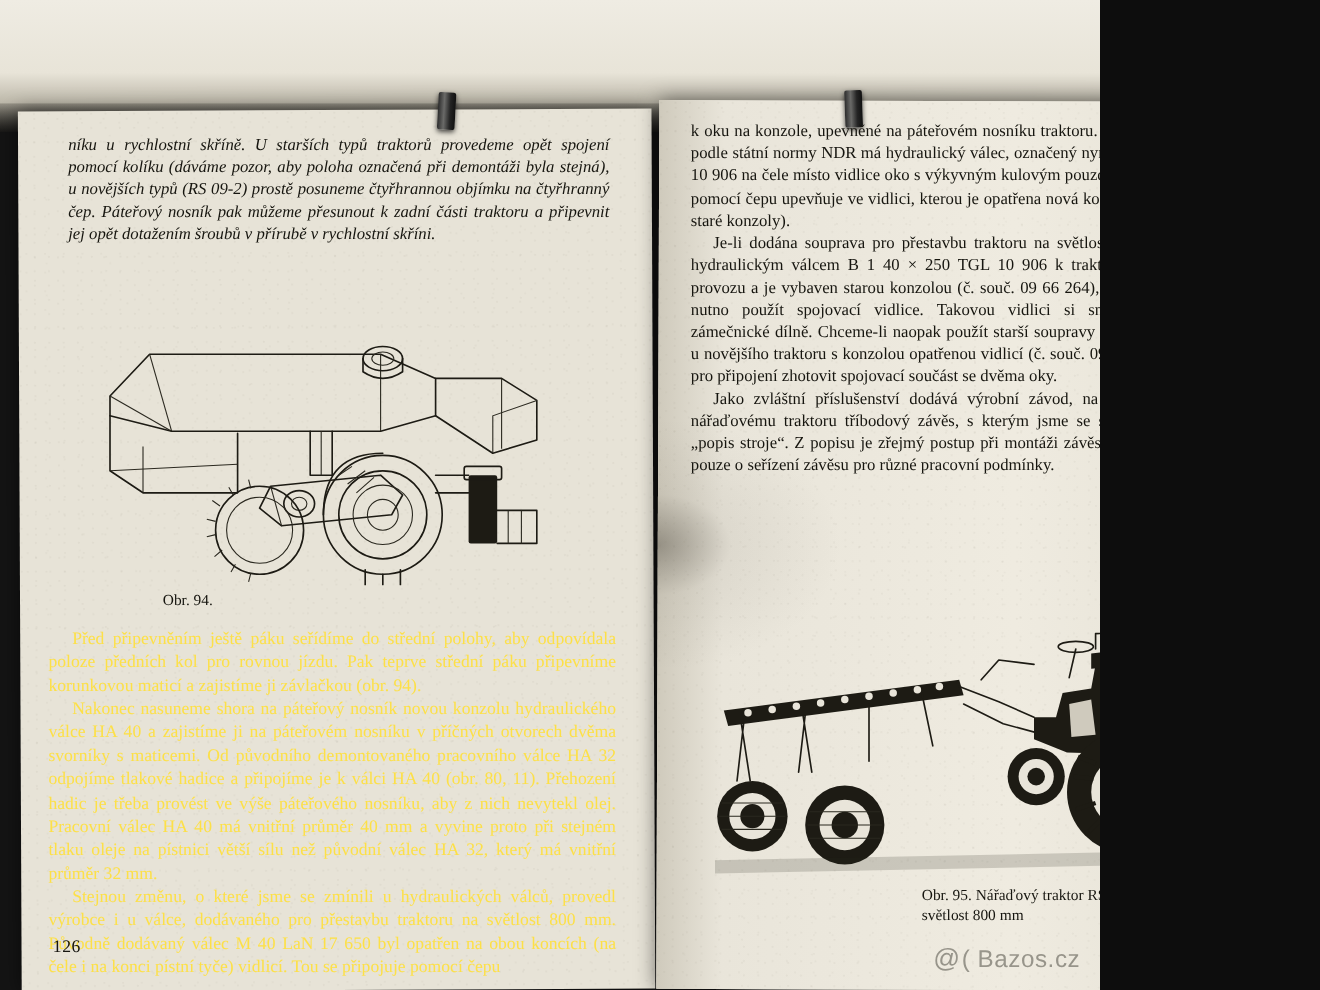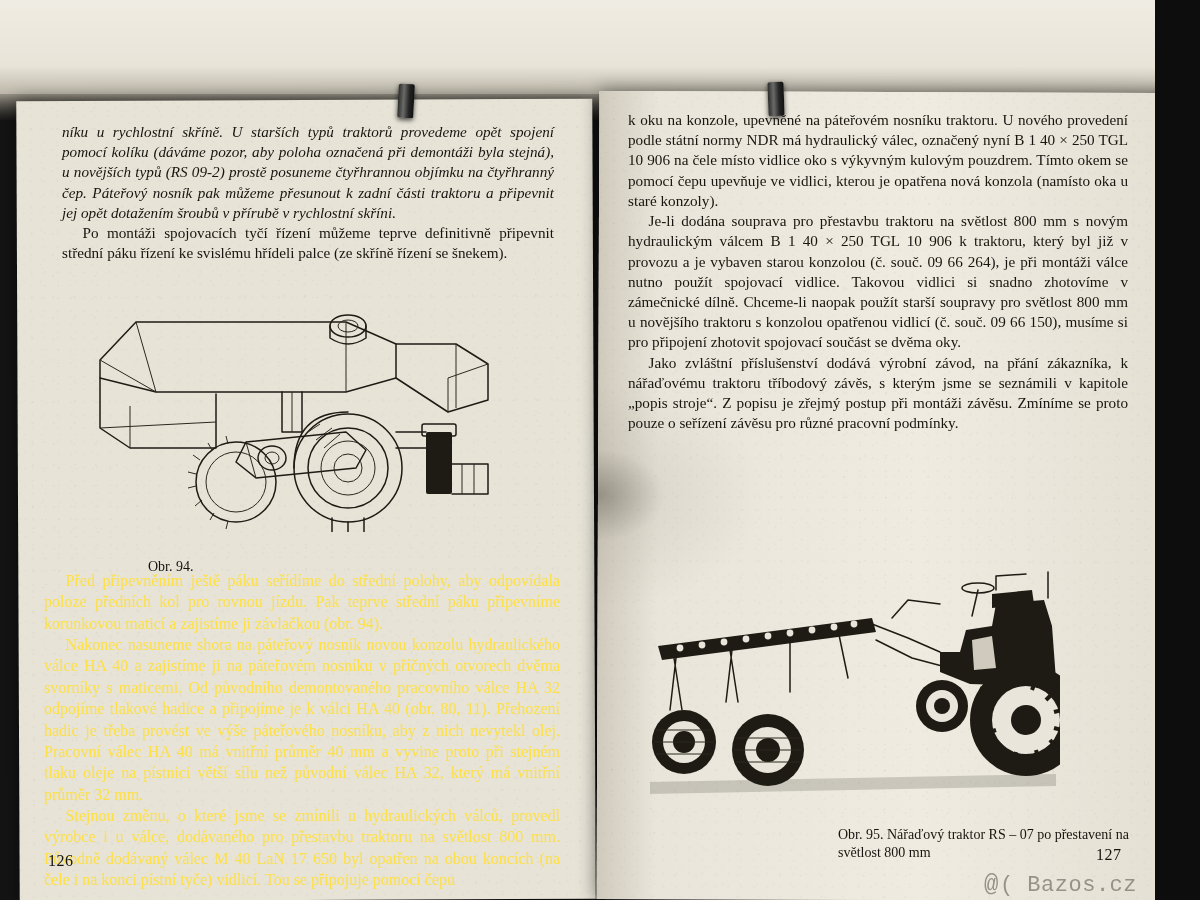--- a/index.html
+++ b/index.html
@@ -2,21 +2,21 @@
 <html><head>
 <meta charset="utf-8">
 <style>
   html, body {
     margin: 0;
     padding: 0;
     background: #0d0d0d;
   }
   .page {
     position: relative;
-    width: 1155px;
+    width: 1000px;
     height: 900px;
     overflow: hidden;
     background: #1a1a1a;
     font-family: "Liberation Serif", serif;
   }
 
   
   .book-bg {
     position: absolute;
     inset: 0;
@@ -114,21 +114,20 @@
   .heading .hlabel { font-weight: normal; font-style: italic; margin-right: 6px; }
 
   
   .fig {
     position: absolute;
   }
   .fig-caption {
     font-size: 14px;
     color: #16150f;
     line-height: 1.25;
-    margin-top: 20px;
   }
 
   .fig94 { left: 96px; top: 282px; width: 420px; height: 250px; }
   .fig94-cap { position: absolute; left: 148px; top: 538px; }
 
   .fig95 { left: 640px; top: 560px; width: 420px; height: 250px; }
   .fig95-cap { position: absolute; left: 838px; top: 806px; width: 300px; }
 
   
   .col-left-2 {
@@ -149,22 +148,22 @@
     letter-spacing: 0.5px;
     text-align: right;
   }
   .pageno-left  { left: 48px;  top: 852px; }
   .pageno-right { left: 1096px; top: 846px; font-family: Liberation Serif, serif; }
 
   
   .watermark {
     position: absolute;
     right: 18px;
-    bottom: 2px;
-    font-family: Liberation Mono, monospace;
+    bottom: 14px;
+    font-family: Liberation Sans, sans-serif;
     font-size: 22px;
     color: rgba(80,78,70,0.55);
     letter-spacing: 0.5px;
     user-select: none;
   }
   .watermark .at {
     display: inline-block;
     font-size: 24px;
     margin-right: 1px;
   }
@@ -187,21 +186,20 @@
 
   <div class="sheet sheet-right">
     <div class="grain"></div>
   </div>
 
   <div class="clip c1"></div>
   <div class="clip c2"></div>
 
   <div class="col col-left">
     <p class="noindent" style="font-style:italic">níku u rychlostní skříně. U starších typů traktorů provedeme opět spojení pomocí kolíku (dáváme pozor, aby poloha označená při demontáži byla stejná), u novějších typů (RS 09-2) prostě posuneme čtyřhrannou objímku na čtyřhranný čep. Páteřový nosník pak můžeme přesunout k zadní části traktoru a připevnit jej opět dotažením šroubů v přírubě v rychlostní skříni.</p>
-    <p>Po montáži spojovacích tyčí řízení můžeme teprve definitivně připevnit střední páku řízení ke svislému hřídeli palce (ze skříně řízení se šnekem).</p>
   </div>
 
   <div class="fig fig94">
     <svg viewBox="0 0 420 250" width="420" height="250" aria-hidden="true">
 
       <path class="ln" d="M4 78 L40 40 L250 40 L300 62 L300 96 L250 110 L60 110 L4 96 Z"></path>
       <path class="ln-thin" d="M40 40 L60 110"></path>
       <path class="ln-thin" d="M250 40 L250 110"></path>
       <path class="ln-thin" d="M4 78 L60 110"></path>
 

